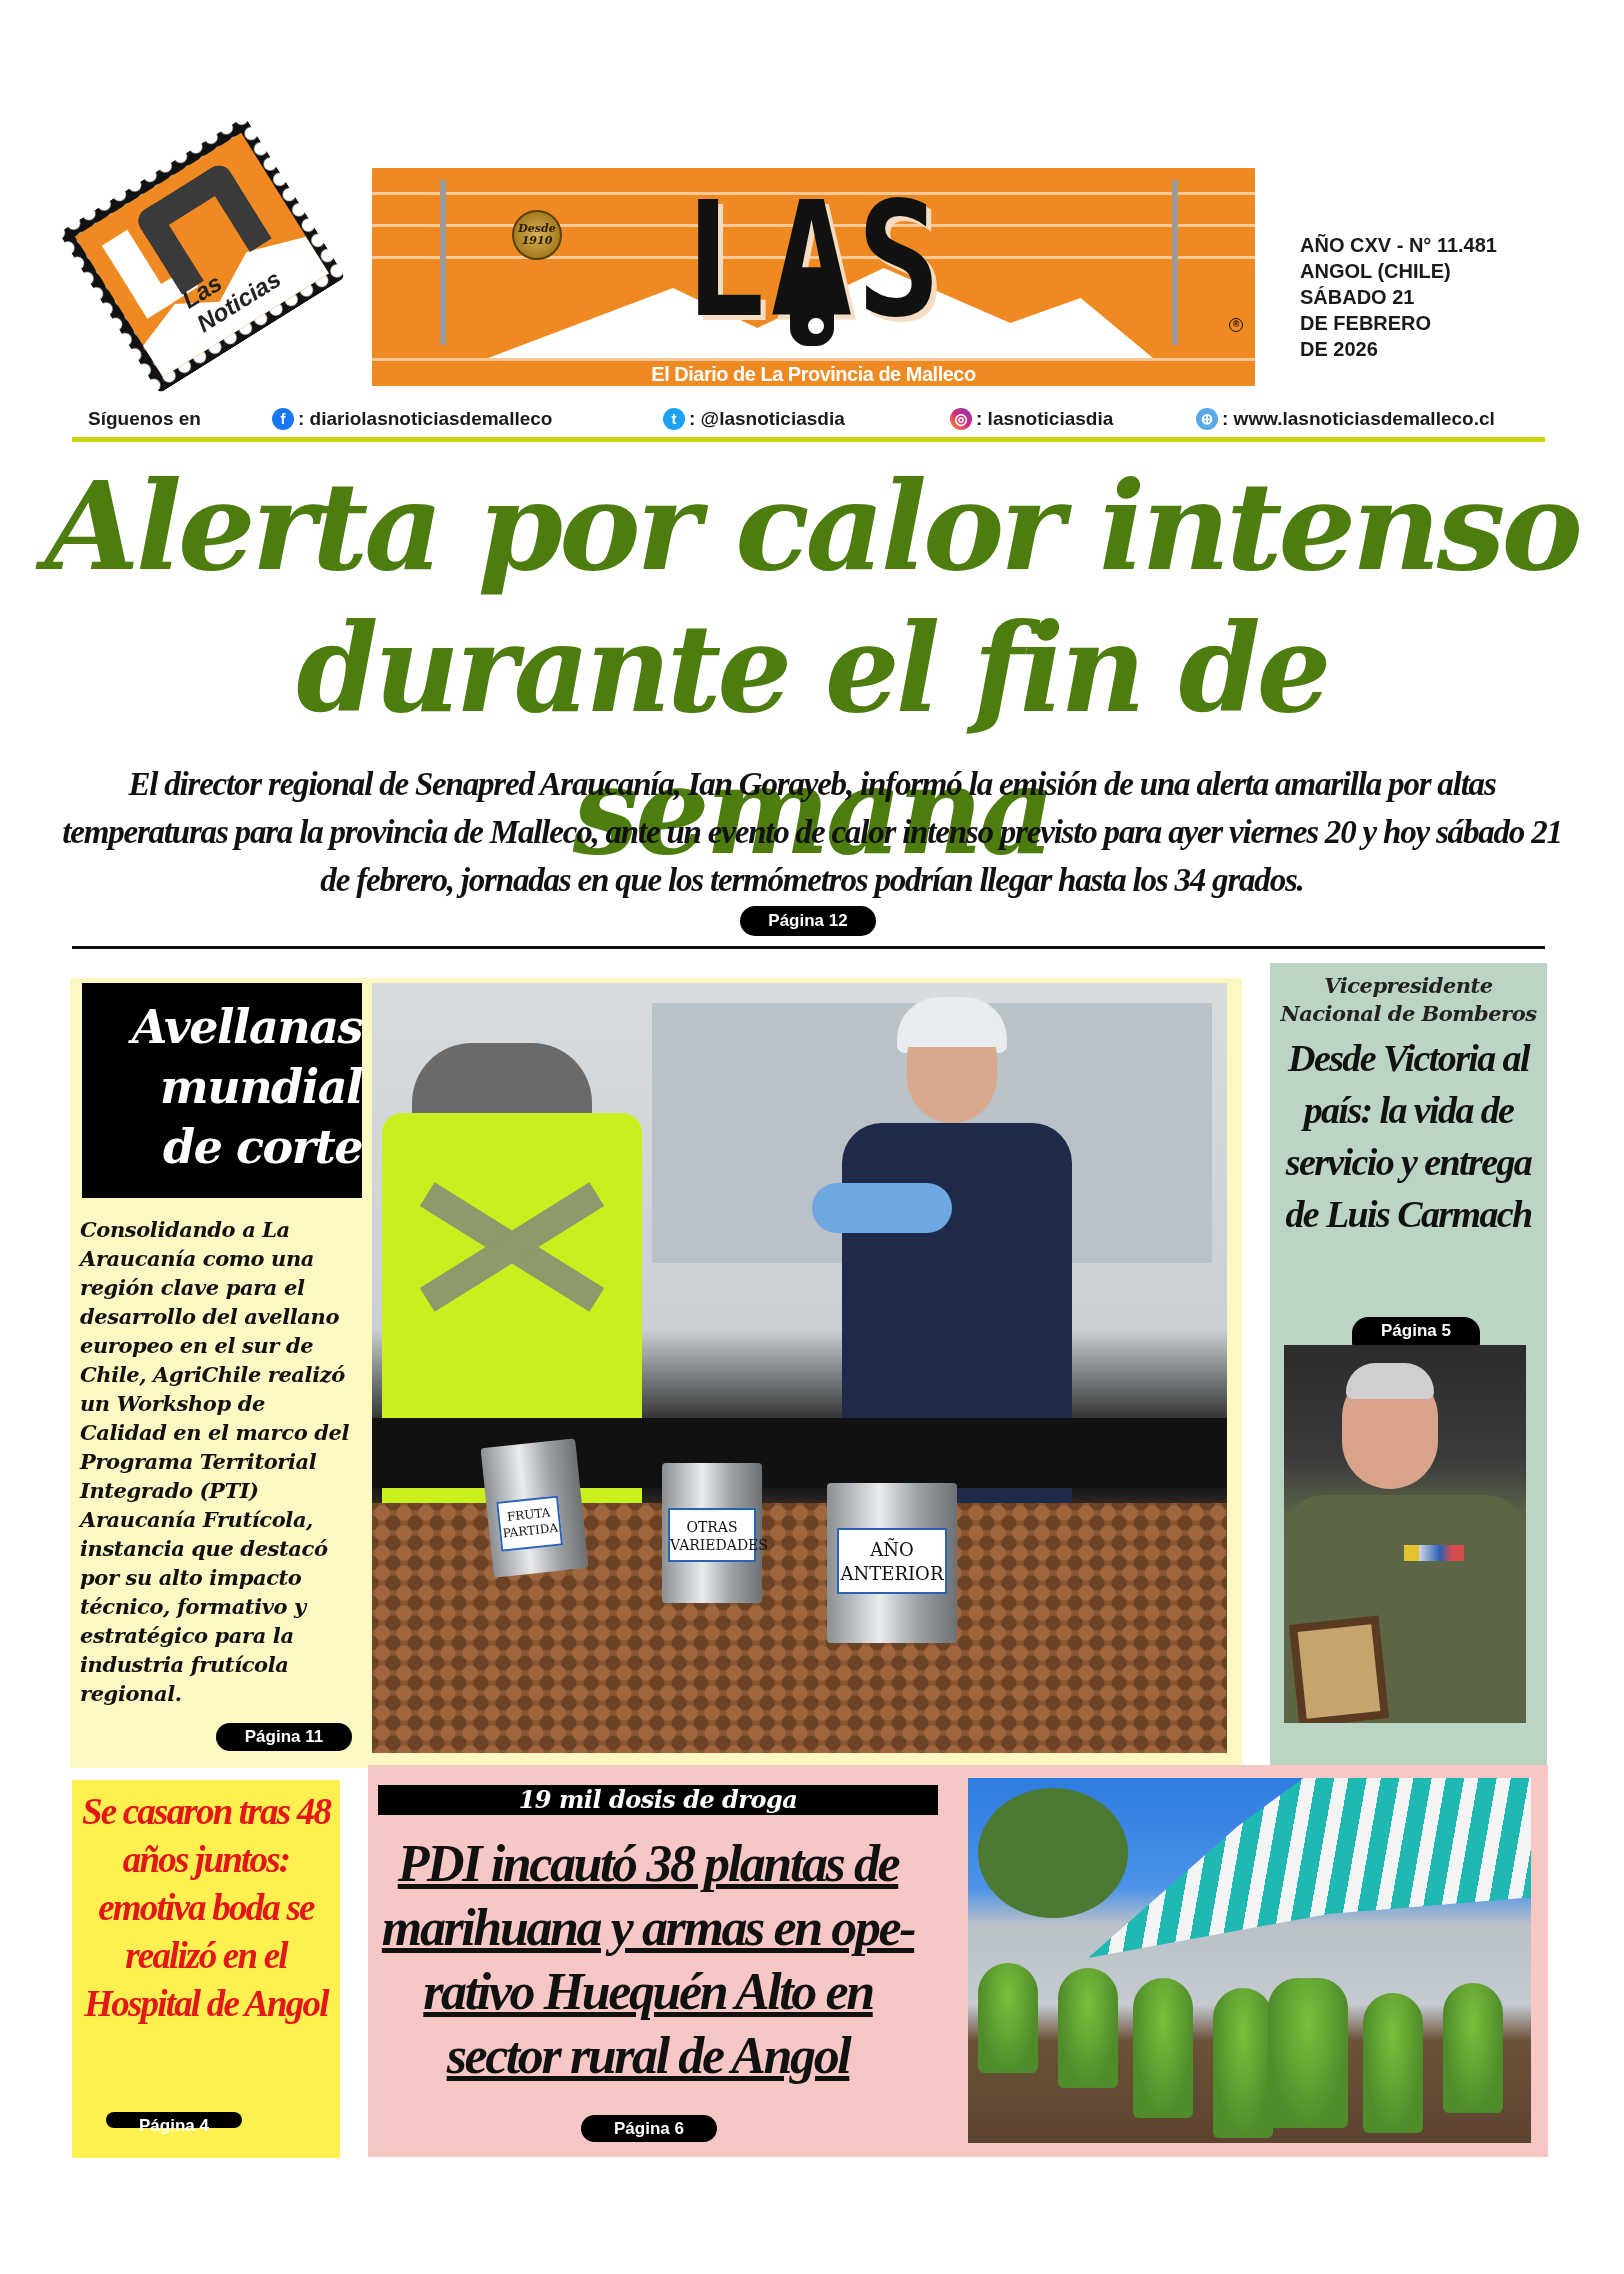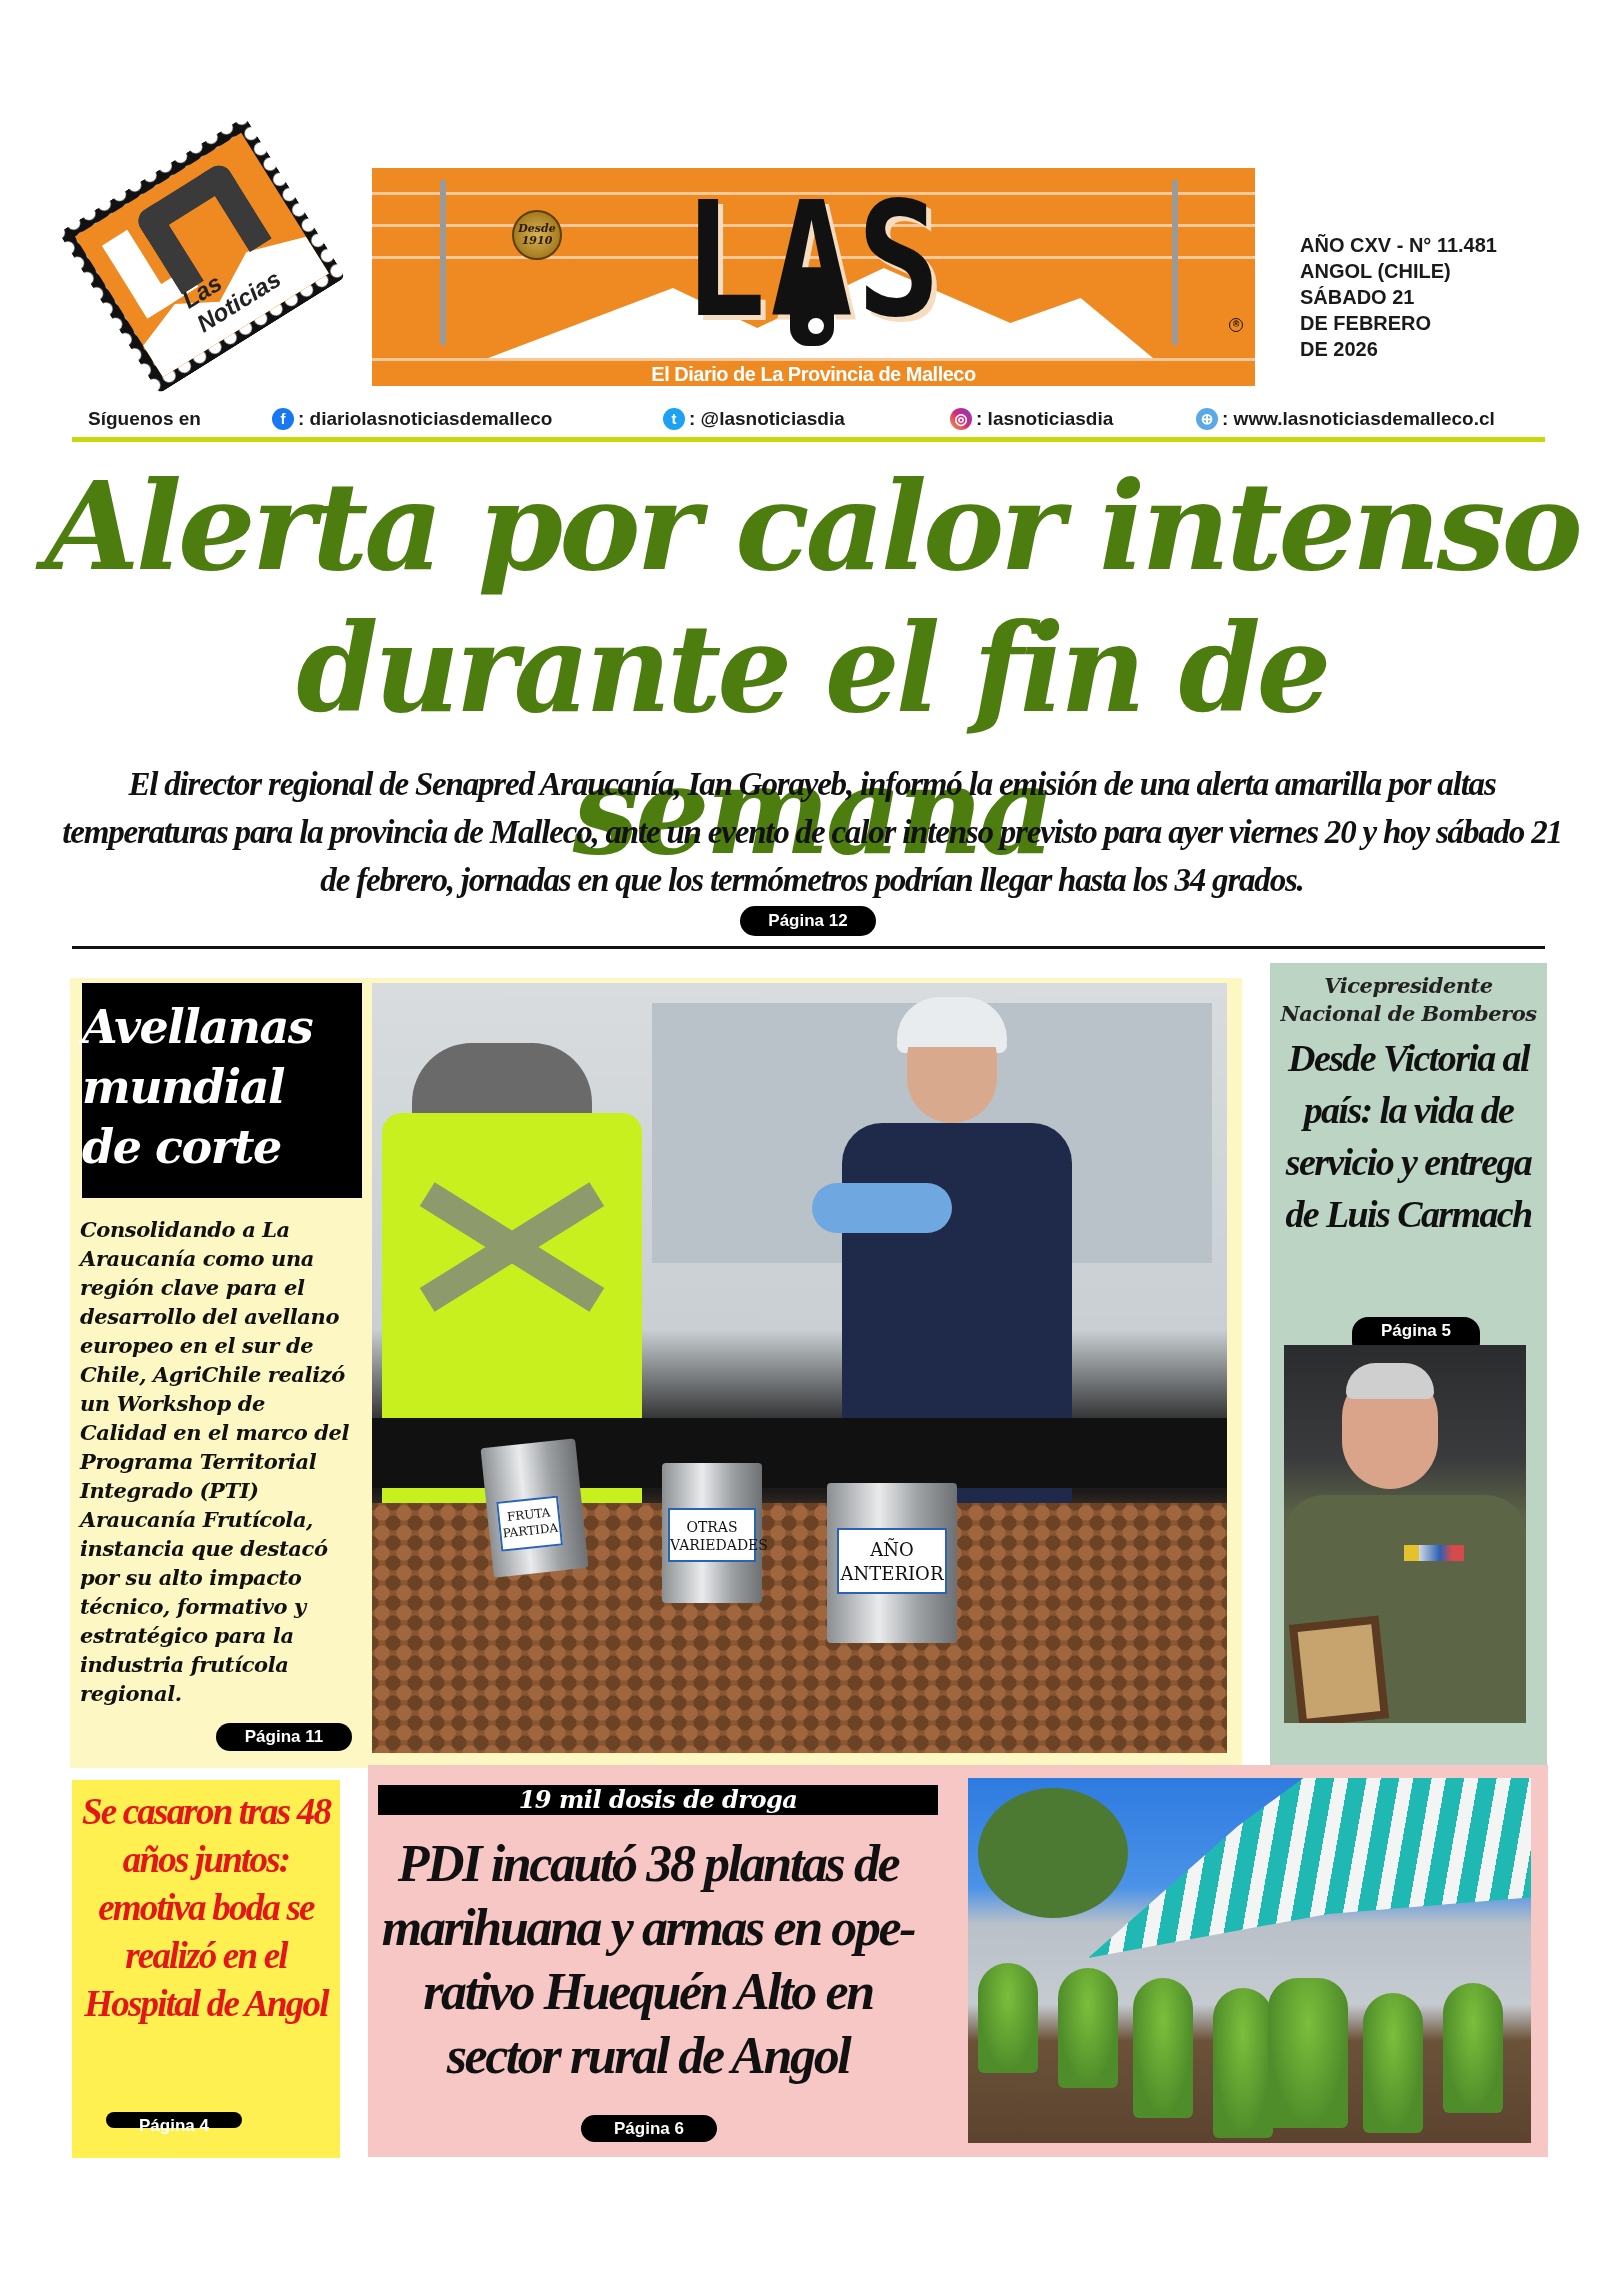--- a/index.html
+++ b/index.html
@@ -123,21 +123,21 @@
   .pill {
     position: absolute; background: #000; color: #fff; border-radius: 16px;
     font: bold 17px/30px "Liberation Sans", sans-serif; text-align: center;
   }
   .dark-rule { left: 72px; top: 946px; width: 1473px; height: 3px; background: #111; }
 
   
   .yellow-panel { left: 70px; top: 978px; width: 1172px; height: 790px; background: #fdf8c3; }
   .avell-title {
     left: 82px; top: 983px; width: 280px; height: 215px; background: #000;
-    color: #fff; text-align: left;
+    color: #fff; text-align: right;
     font: italic bold 46px/60px "DejaVu Serif", serif; letter-spacing: -1.5px;
     padding-top: 14px;
   }
   .avell-body {
     left: 80px; top: 1215px; width: 272px; 
     font: italic bold 21px/29px "DejaVu Serif", serif; color: #111; letter-spacing: -0.4px;
   }
   .photo-avell {
     left: 372px; top: 983px; width: 855px; height: 770px; overflow: hidden;
     background: linear-gradient(180deg, #d8dcdf 0%, #c9cfd3 45%, #222 58%, #1a1a1a 66%, #8a5a36 74%, #7a4e2c 100%);
@@ -191,21 +191,21 @@
     left: 80px; top: 1788px; width: 252px; text-align: center;
     font: italic bold 37px/48px "Liberation Serif", serif; color: #e3161a; letter-spacing: -1.8px;
   }
   .pink-panel { left: 368px; top: 1765px; width: 1180px; height: 392px; background: #f6c7c4; }
   .drug-kicker {
     left: 378px; top: 1785px; width: 560px; height: 30px; background: #000; color: #fff; text-align: center;
     font: italic bold 24px/30px "DejaVu Serif", serif; letter-spacing: -0.5px;
   }
   .drug-title {
     left: 372px; top: 1832px; width: 552px; text-align: center;
-    font: italic bold 52px/64px "Liberation Serif", serif; color: #111; letter-spacing: -2.4px;
+    font: italic bold 52px/64px "Liberation Serif", serif; color: #111; letter-spacing: -2.4px; text-decoration: underline;
   }
   .photo-drug {
     left: 968px; top: 1778px; width: 563px; height: 365px; overflow: hidden;
     background: linear-gradient(180deg, #2e7be0 0%, #4b93e8 30%, #b9c0c8 40%, #c5cbd1 62%, #6b5238 72%, #5b4330 100%);
   }
   .photo-drug .tree { position: absolute; left: 10px; top: 10px; width: 150px; height: 130px; background: #4d7a32; border-radius: 50%; }
   .photo-drug .shade {
     position: absolute; left: 30px; top: -40px; width: 600px; height: 220px;
     background: repeating-linear-gradient(100deg, #1fb8b2 0 18px, #f3f5f5 18px 32px);
     clip-path: polygon(15% 100%, 55% 80%, 100% 70%, 100% 0, 60% 0, 40% 40%);

